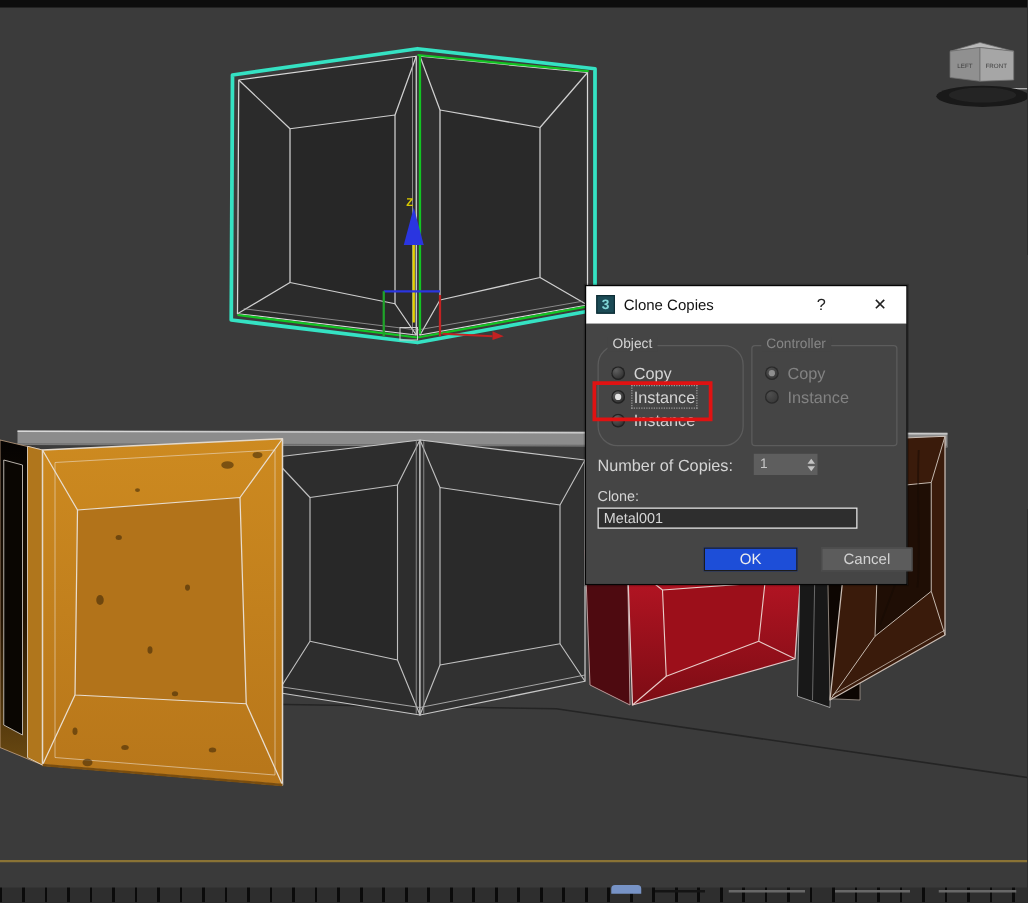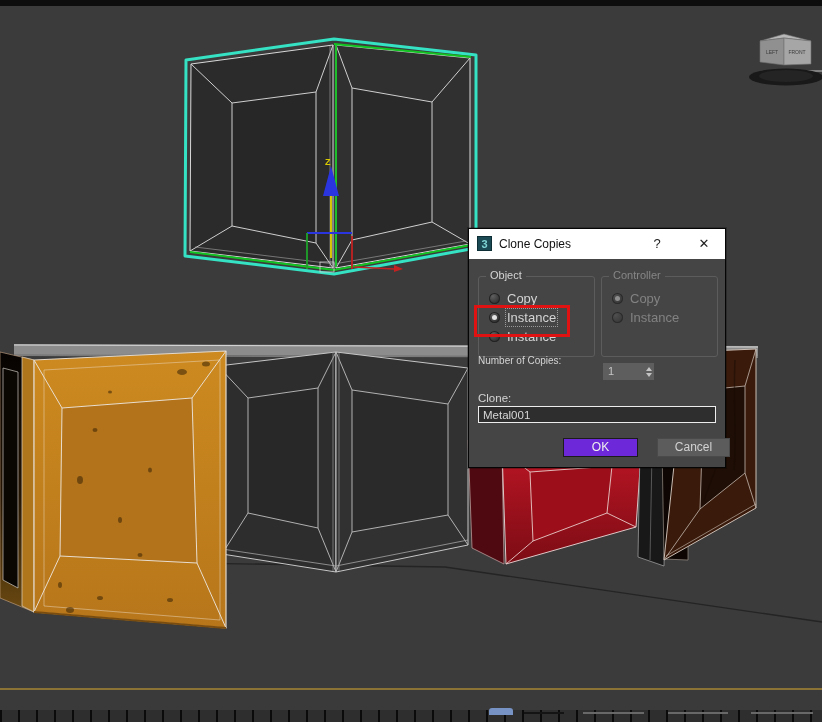--- a/index.html
+++ b/index.html
@@ -22,51 +22,51 @@
     background:#454545;box-sizing:border-box;box-shadow:0 0 0 1px rgba(0,0,0,.25);}
   #dlg-titlebar{position:absolute;left:0;top:0;width:100%;height:30px;background:#ffffff;}
   #dlg-icon{position:absolute;left:8px;top:7px;width:15px;height:15px;background:#1b4a55;
     color:#7fd4d4;font-size:11px;font-weight:bold;text-align:center;line-height:15px;border:1px solid #0e2e36;box-sizing:border-box;}
   #dlg-title{position:absolute;left:30px;top:0;line-height:30px;font-size:12px;color:#111;}
   #dlg-help{position:absolute;left:178px;top:0;width:20px;text-align:center;line-height:30px;font-size:13px;color:#222;cursor:pointer;}
   #dlg-close{position:absolute;left:222px;top:0;width:26px;text-align:center;line-height:30px;font-size:13px;color:#222;cursor:pointer;}
   #dlg-body{position:absolute;left:0;top:30px;right:0;bottom:0;background:#454545;}
 
   .grp{position:absolute;top:17px;width:115px;height:79px;border:1px solid #5c5c5c;border-radius:3px;}
-  #grp-object{left:9px;}
+  #grp-object{left:9px;border-radius:16px;}
   #grp-controller{left:132px;text-align:center;}
   .grp-label{position:absolute;top:-8px;left:7px;background:#454545;padding:0 4px;font-size:11px;color:#d4d4d4;white-space:nowrap;}
   #grp-controller .grp-label{color:#868686;}
 
   .radio-row{position:absolute;left:10px;display:flex;align-items:center;gap:7px;height:14px;cursor:default;}
   .rb{width:11px;height:11px;border-radius:50%;flex:0 0 auto;
       background:radial-gradient(circle at 35% 30%,#606060,#2e2e2e 75%);box-shadow:inset 0 0 0 1px #222;position:relative;}
   .rb.on::after{content:"";position:absolute;inset:3px;border-radius:50%;background:#e2e2e2;}
   .radio-label{font-size:13px;color:#d4d4d4;white-space:nowrap;}
   .focused{outline:1px dotted #9a9a9a;outline-offset:1px;}
   .dis .rb{background:radial-gradient(circle at 35% 30%,#4f4f4f,#383838 75%);box-shadow:inset 0 0 0 1px #2a2a2a;}
   .dis .rb.on::after{background:#8e8e8e;}
   .dis .radio-label{color:#828282;}
 
   #annotation-box{position:absolute;left:5px;top:76px;width:90px;height:26px;border:3px solid #e01212;z-index:6;}
 
-  #copies-label{position:absolute;left:9px;top:96px;font-size:10px;color:#d4d4d4;}
+  #copies-label{position:absolute;left:9px;top:106px;font-size:13px;color:#d4d4d4;}
   #copies-spinner{position:absolute;left:134px;top:104px;width:51px;height:17px;background:#5e5e5e;display:flex;box-sizing:border-box;}
   #copies-value{flex:1;font-size:11px;color:#c6c6c6;padding:2px 0 0 5px;}
   #spinner-arrows{width:11px;display:flex;flex-direction:column;align-items:center;justify-content:center;gap:2px;cursor:pointer;}
   .tri-up{width:0;height:0;border-left:3px solid transparent;border-right:3px solid transparent;border-bottom:4px solid #c4c4c4;}
   .tri-dn{width:0;height:0;border-left:3px solid transparent;border-right:3px solid transparent;border-top:4px solid #c4c4c4;}
 
   #name-label{position:absolute;left:9px;top:133px;font-size:11.5px;color:#d4d4d4;}
-  #name-input{position:absolute;left:9px;top:147px;width:238px;height:17px;box-sizing:border-box;
+  #name-input{position:absolute;left:9px;top:147px;width:208px;height:17px;box-sizing:border-box;
     background:#2e2e2e;border:1px solid #ededed;color:#d6d6d6;font-size:11.5px;padding:0 4px;
     font-family:"Liberation Sans",sans-serif;outline:none;}
 
   .dlg-btn{position:absolute;top:179px;height:19px;font-size:12px;text-align:center;line-height:17px;box-sizing:border-box;cursor:pointer;}
-  #ok-button{left:94px;width:75px;background:#6d28d9;color:#eeeeee;border:1px solid #1c1c1c;}
+  #ok-button{left:94px;width:75px;background:#1d4ed8;color:#eeeeee;border:1px solid #1c1c1c;}
   #cancel-button{left:188px;width:73px;background:#5c5c5c;color:#d2d2d2;border:1px solid #4a4a4a;}
 </style>
 </head>
 <body>
 
 <div id="stage">
 
   <svg id="viewport-svg" width="822" height="688" viewBox="0 0 822 688">
     <defs>
       <linearGradient id="oLeft" x1="0" y1="0" x2="0" y2="1">

